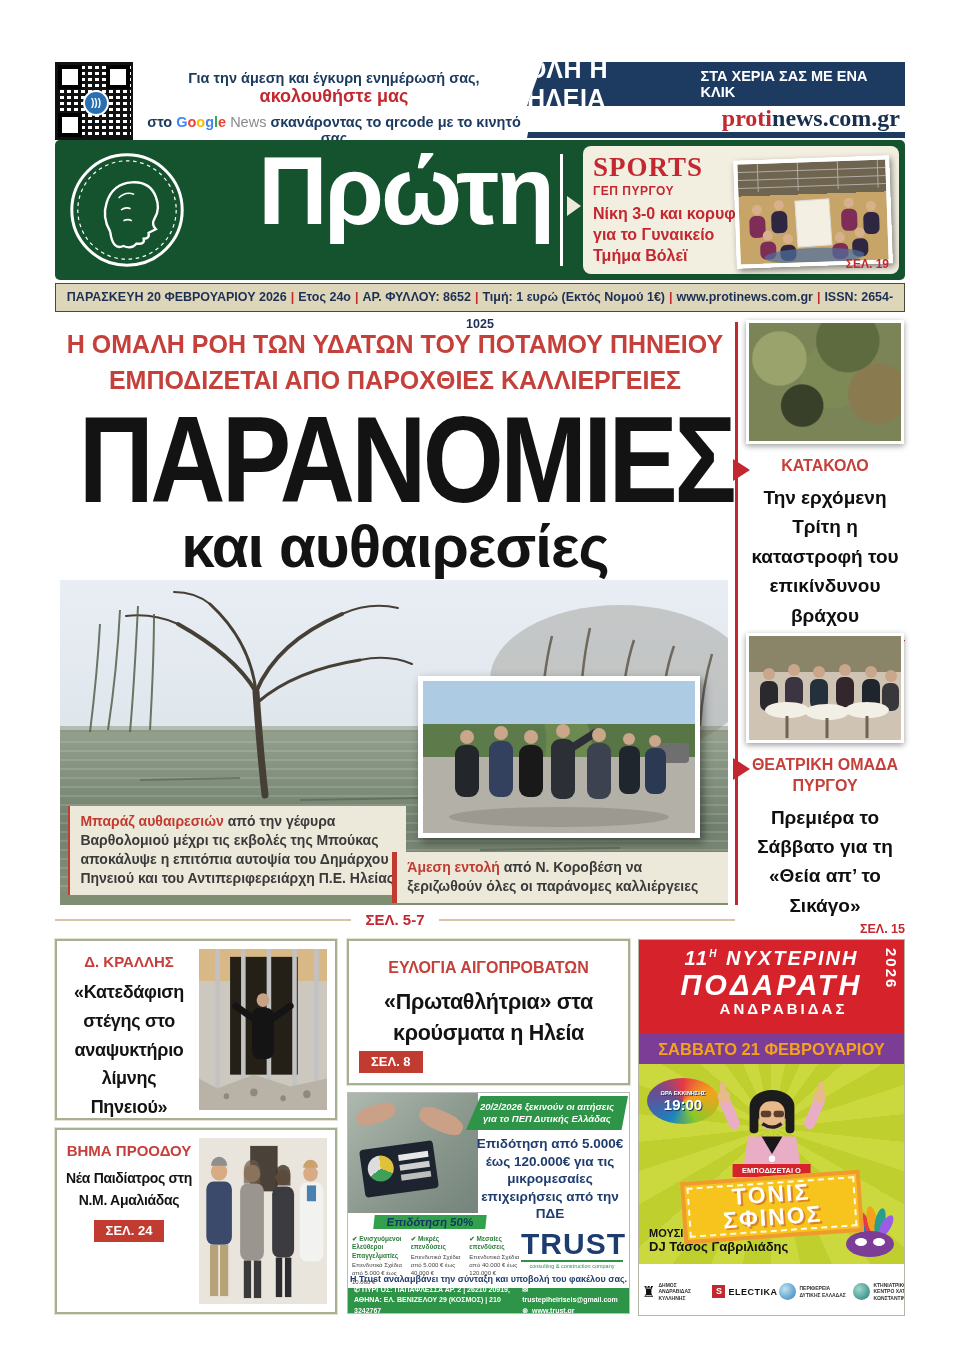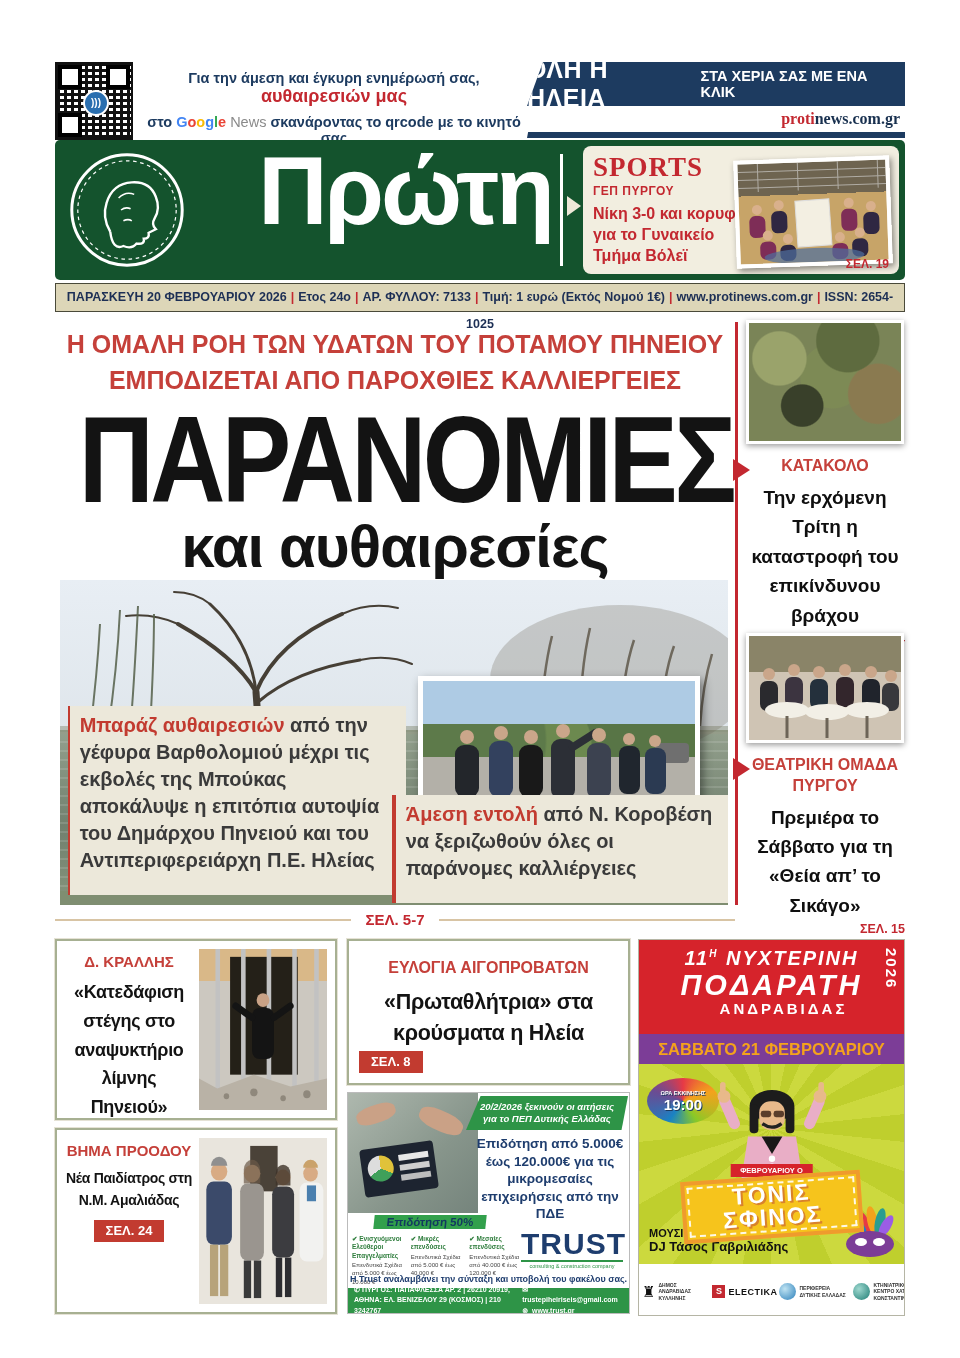--- a/index.html
+++ b/index.html
@@ -22,21 +22,21 @@
   .f1 .red{color:#c32830;font-size:18px;}
   .f2{margin-top:7px;font-size:14.5px;font-weight:bold;color:#1d3b60;}
   .g-blue{color:#4285F4}.g-red{color:#EA4335}.g-yel{color:#FBBC05}.g-grn{color:#34A853}
   .news-grey{color:#8a8a8a;font-weight:normal;}
   .netbox{left:472px;top:0;width:378px;height:76px;}
   .net-top{height:44px;background:#1d3b60;color:#fff;display:flex;align-items:center;justify-content:center;gap:7px;
       clip-path:polygon(16px 0,100% 0,100% 100%,0 100%);}
   .net-top .big{font-size:25px;font-weight:bold;letter-spacing:.5px;}
   .net-top .small{font-size:14.5px;font-weight:bold;}
   .net-bot{height:26px;background:#fff;border-bottom:6px solid #1d3b60;text-align:right;
-      font-family:"Liberation Serif",serif;font-weight:bold;font-size:16px;line-height:25px;padding-right:5px;
+      font-family:"Liberation Serif",serif;font-weight:bold;font-size:24px;line-height:25px;padding-right:5px;
       clip-path:polygon(6px 0,100% 0,100% 100%,0 100%);}
   .net-bot .red{color:#c32830;}
   .net-bot .dark{color:#18304f;}
 
   
   #masthead{left:55px;top:140px;width:850px;height:140px;background:#14532d;border-radius:5px;}
   .coin{left:12px;top:10px;width:120px;height:120px;}
   .mh-title{left:150px;top:-14px;width:400px;text-align:center;color:#fff;font-weight:bold;
       font-size:96px;letter-spacing:-3px;line-height:130px;}
   .mh-sub{left:160px;top:112px;width:390px;text-align:center;color:#fff;font-weight:bold;
@@ -73,21 +73,21 @@
       background:repeating-linear-gradient(0deg,rgba(255,255,255,.5) 0 2px,transparent 2px 9px);}
   .mp-band{position:absolute;left:0;bottom:0;right:0;height:14px;background:#7f8e71;}
   .inset{position:absolute;right:28px;top:96px;width:272px;height:152px;border:5px solid #fff;
       box-shadow:3px 4px 9px rgba(0,0,0,.45);background:linear-gradient(#aecbe4 0 40%,#b3b0a8 40% 100%);overflow:hidden;}
   .inset .treeline{position:absolute;left:0;top:28%;width:100%;height:22%;
       background:radial-gradient(circle at 15% 50%,#5d7a4a 0 35%,transparent 36%),
                  radial-gradient(circle at 45% 60%,#6c894f 0 30%,transparent 31%),
                  radial-gradient(circle at 80% 45%,#587546 0 40%,transparent 41%),#7b926a;}
   .caption{position:absolute;display:flex;z-index:6;}
   .cap-bar{width:9px;background:#c23b30;}
-  .cap-txt{background:#ece8da;padding:6px 10px 21px;font-size:20px;font-weight:bold;color:#3a3a3a;line-height:1.35;}
+  .cap-txt{background:#ece8da;padding:6px 10px 7px;font-size:14px;font-weight:bold;color:#3a3a3a;line-height:1.35;}
   .cap-txt .lead{color:#c23b30;}
   .cap1{left:8px;bottom:10px;width:338px;}
   .cap2{left:332px;bottom:2px;width:336px;}
   #pageref{left:55px;top:911px;width:680px;display:flex;align-items:center;gap:14px;}
   .pr-line{flex:1;height:2px;background:#d8c4a4;}
   .pr-txt{color:#c32830;font-weight:bold;font-size:15px;}
   #vdiv{left:735px;top:322px;width:3px;height:583px;background:#c32830;}
 
   
   .sb-item{width:160px;}
@@ -201,21 +201,21 @@
   <div class="abs" id="topbar">
     <div class="abs qr">
       <div class="corner c1"></div>
       <div class="corner c2"></div>
       <div class="corner c3"></div>
       <div class="qr-center">)))</div>
     </div>
     <div class="abs follow">
       <div class="f1">
         <span>Για την άμεση και έγκυρη ενημέρωσή σας,</span>
-        <span class="red">αυθαιρεσιών μας</span>
+        <span class="red">ακολουθήστε μας</span>
       </div>
       <div class="f2">
         <span>στο</span>
         <span><span class="g-blue">G</span><span class="g-red">o</span><span class="g-yel">o</span><span class="g-blue">g</span><span class="g-grn">l</span><span class="g-red">e</span></span>
         <span class="news-grey">News</span>
         <span>σκανάροντας</span>
         <span>το qrcode με το κινητό σας</span>
       </div>
     </div>
     <div class="abs netbox">
@@ -275,21 +275,21 @@
               <rect x="112" y="78" width="16" height="18" rx="6" fill="#2f2742"></rect>
           </g>
           <ellipse cx="74" cy="94" rx="50" ry="8" fill="#4f6f9e" opacity=".7"></ellipse>
         </svg>
       </div>
       <div class="sports-page">ΣΕΛ. 19</div>
     </div>
   </div>
 
   <div class="abs" id="dateline">
-    <span>ΠΑΡΑΣΚΕΥΗ 20 ΦΕΒΡΟΥΑΡΙΟΥ 2026</span><span class="dl-sep">|</span><span>Ετος 24ο</span><span class="dl-sep">|</span><span>ΑΡ. ΦΥΛΛΟΥ: 7133</span><span class="dl-sep">|</span><span>Τιμή: 1 ευρώ (Εκτός Νομού 1€)</span><span class="dl-sep">|</span><span>www.protinews.com.gr</span><span class="dl-sep">|</span><span>ISSN: 2654-1025</span>
+    <span>ΠΑΡΑΣΚΕΥΗ 20 ΦΕΒΡΟΥΑΡΙΟΥ 2026</span><span class="dl-sep">|</span><span>Ετος 24ο</span><span class="dl-sep">|</span><span>ΑΡ. ΦΥΛΛΟΥ: 8652</span><span class="dl-sep">|</span><span>Τιμή: 1 ευρώ (Εκτός Νομού 1€)</span><span class="dl-sep">|</span><span>www.protinews.com.gr</span><span class="dl-sep">|</span><span>ISSN: 2654-1025</span>
   </div>
 
   <div class="abs kicker">
     <div>Η ΟΜΑΛΗ ΡΟΗ ΤΩΝ ΥΔΑΤΩΝ ΤΟΥ ΠΟΤΑΜΟΥ ΠΗΝΕΙΟΥ</div>
     <div>ΕΜΠΟΔΙΖΕΤΑΙ ΑΠΟ ΠΑΡΟΧΘΙΕΣ ΚΑΛΛΙΕΡΓΕΙΕΣ</div>
   </div>
   <div class="abs hl1">ΠΑΡΑΝΟΜΙΕΣ</div>
   <div class="abs hl2">και αυθαιρεσίες</div>
 
   <div class="abs" id="mainphoto">
@@ -559,21 +559,21 @@
         <circle cx="75" cy="106" r="4" fill="#fff"></circle>
           <circle cx="75" cy="116" r="4" fill="#fff"></circle>
         <ellipse cx="75" cy="40" rx="28" ry="20" fill="#1c1c1c"></ellipse>
         <rect x="47" y="38" width="11" height="36" rx="5" fill="#1c1c1c"></rect>
         <rect x="92" y="38" width="11" height="36" rx="5" fill="#1c1c1c"></rect>
         <rect x="59" y="34" width="32" height="36" rx="14" fill="#e8b98a"></rect>
         <rect x="61" y="46" width="13" height="8" rx="3" fill="#5a3d2b"></rect>
           <rect x="77" y="46" width="13" height="8" rx="3" fill="#5a3d2b"></rect>
         <path d="M63,62 q12,9 24,0" stroke="#222" stroke-width="4" fill="none"></path>
       </svg>
-      <div class="p-presents">ΦΕΒΡΟΥΑΡΙΟΥ Ο</div>
+      <div class="p-presents">ΕΜΠΟΔΙΖΕΤΑΙ Ο</div>
       <div class="p-sign">
         <div class="s1">ΤΟΝΙΣ</div>
         <div class="s2">ΣΦΙΝΟΣ</div>
       </div>
       <div class="p-music">
         <div class="lbl">ΜΟΥΣΙΚΗ:</div>
         <div class="name">DJ Τάσος Γαβριλιάδης</div>
       </div>
       <svg class="p-mask" width="72" height="58" viewBox="0 0 72 58">
         <g>

